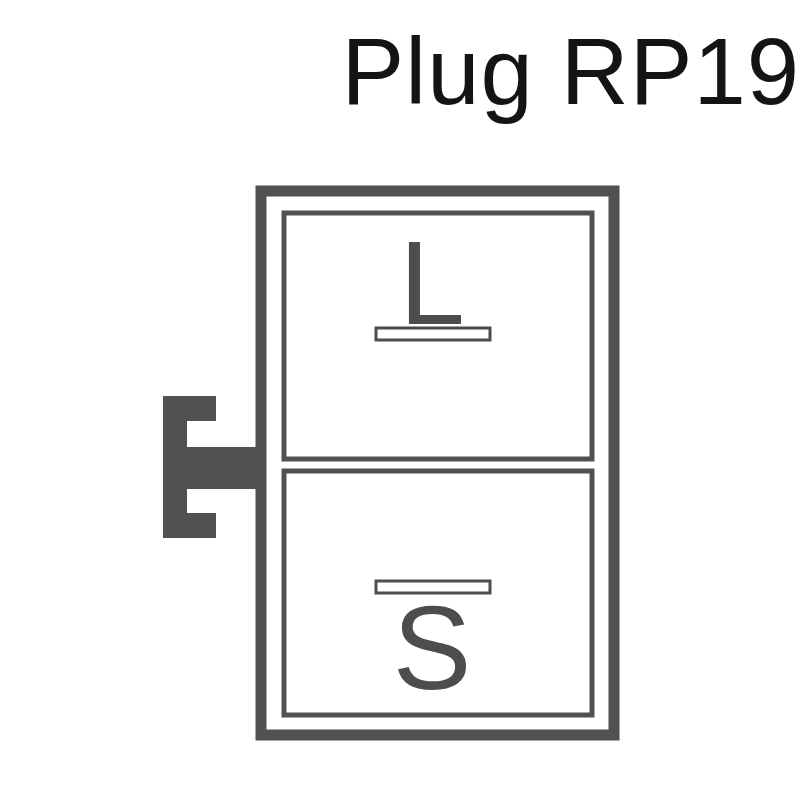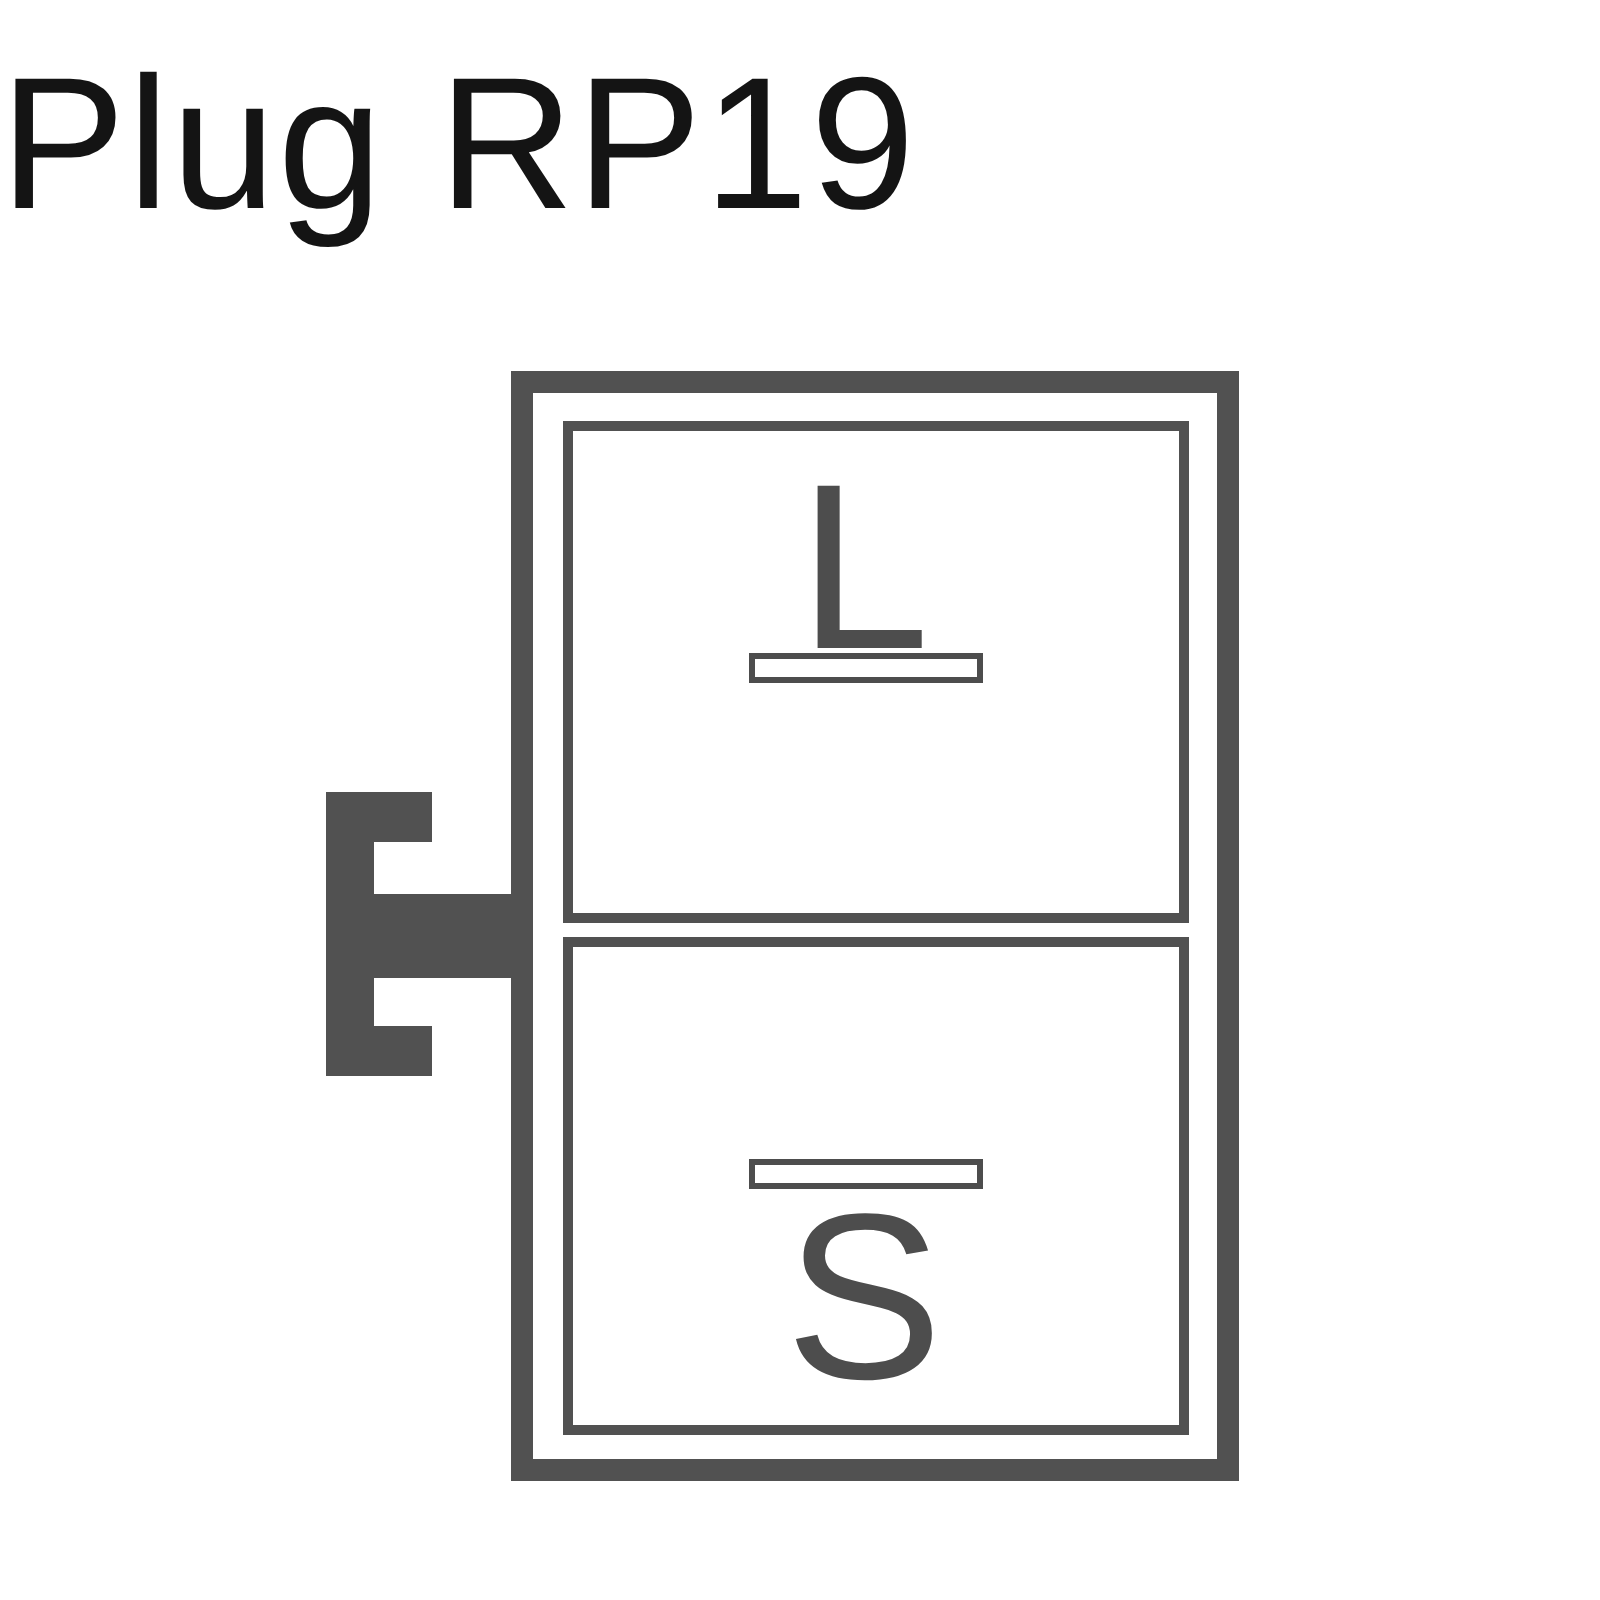--- a/index.html
+++ b/index.html
@@ -16,21 +16,21 @@
     width: 800px;
     height: 800px;
     background: #ffffff;
   }
   .diagram-title {
     position: absolute;
     top: 18px;
     left: 0;
     width: 100%;
     margin: 0;
-    text-align: left;
+    text-align: right;
     font-size: 94px;
     font-weight: 400;
     color: #141414;
     letter-spacing: 1px;
     font-family: "Liberation Sans", sans-serif;
   }
   svg.plug-svg {
     position: absolute;
     top: 0;
     left: 0;

